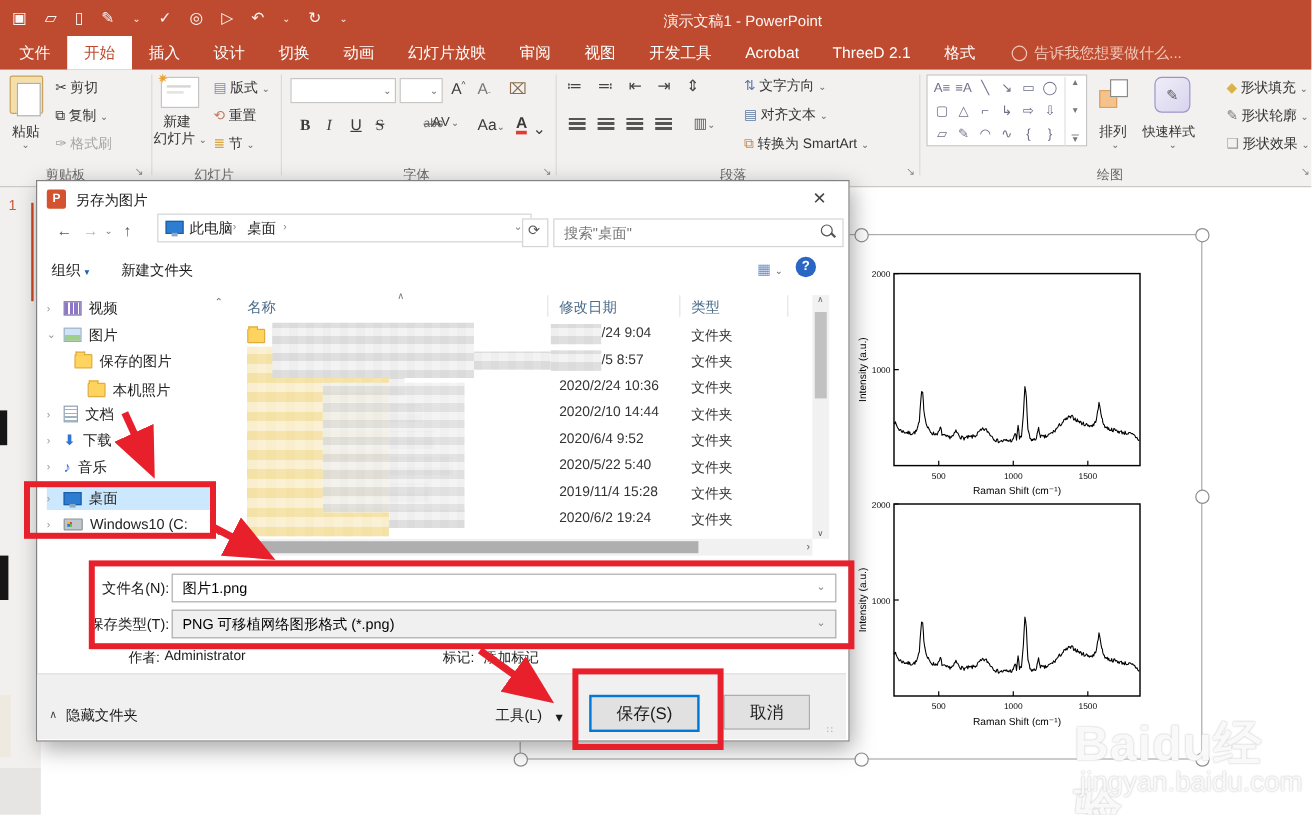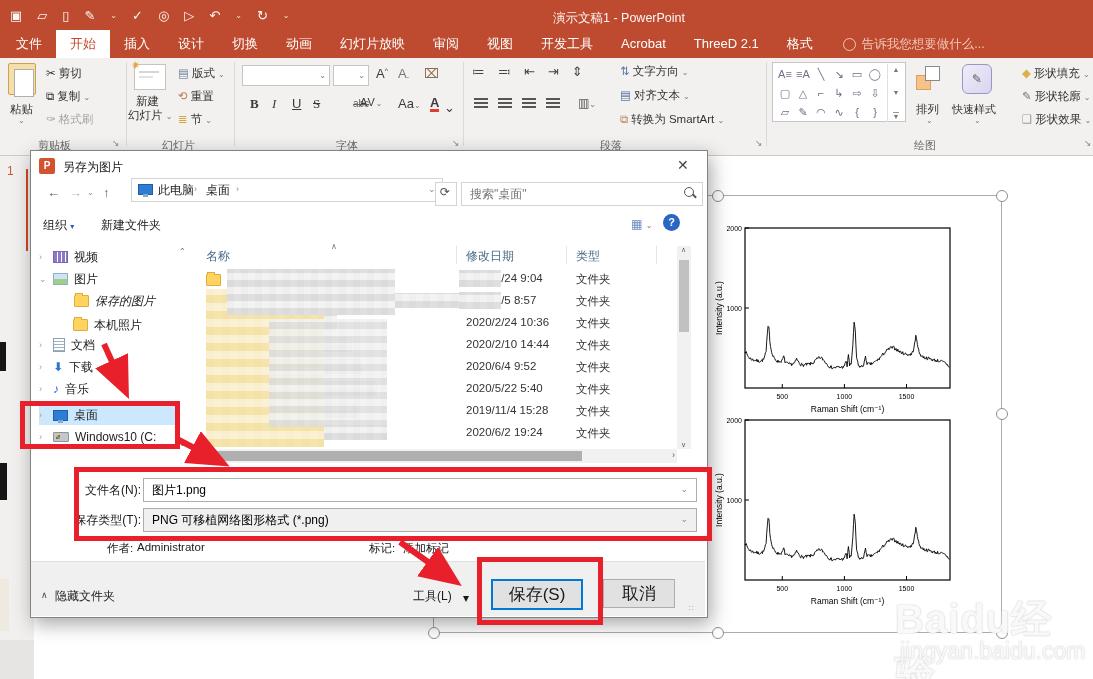--- a/index.html
+++ b/index.html
@@ -88,21 +88,21 @@
       repeating-linear-gradient(0deg,rgba(244,224,160,.8) 0 8px,rgba(250,241,210,.8) 8px 16px),
       repeating-linear-gradient(90deg,#f3e6bd 0 8px,#faf3dd 8px 16px);}
   .datemosaic{display:none;}
   .dateblur .datemosaic{display:block;}
   .scrolltrack{background:#F1F1F1;position:absolute;}
   .scrollthumb{background:#C1C1C1;position:absolute;}
   .dlabel{font-size:12px;color:#1a1a1a;position:absolute;text-align:right;}
   .link{color:#1C63B8;}
   .graytxt{color:#5f5f5f;}
   .footer{position:absolute;left:0;top:410px;width:674px;height:54px;background:#F0F0F0;border-top:1px solid #DFDFDF;}
-  .wbtn{position:absolute;background:#E1E1E1;border:1px solid #ADADAD;font-size:17px;color:#1a1a1a;
+  .wbtn{position:absolute;background:#E1E1E1;border:1px solid #ADADAD;font-size:14px;color:#1a1a1a;
         display:flex;align-items:center;justify-content:center;}
   .wbtn.focus{border:2px solid #0078D7;}
   
   .annobox{border:5px solid #E8202B;position:absolute;z-index:12;}
   .annosvg{left:0;top:0;width:1093px;height:679px;position:absolute;z-index:13;pointer-events:none;}
 </style>
 </head>
 <body>
 
 <div class="abs titlebar">
@@ -338,21 +338,21 @@
         <span class="ticon" data-icon="video-icon"></span>
         <span>视频</span>
       </div>
 
       <div class="treeitem" style="left: 8px; width: 140px; top: 118px;">
         <span class="chev">⌄</span>
         <span class="ticon" data-icon="pictures-icon"></span>
         <span>图片</span>
       </div>
 
-      <div class="treeitem child" style="left: 29px; width: 140px; top: 140px; font-style: italic;">
+      <div class="treeitem child" style="left: 17px; width: 140px; top: 140px;">
         <span class="chev"></span>
         <span class="ticon" data-icon="folder-icon"></span>
         <span>保存的图片</span>
       </div>
 
       <div class="treeitem child" style="left: 28px; width: 140px; top: 164px; font-family: Liberation Mono, monospace;">
         <span class="chev"></span>
         <span class="ticon" data-icon="folder-icon"></span>
         <span>本机照片</span>
       </div>

